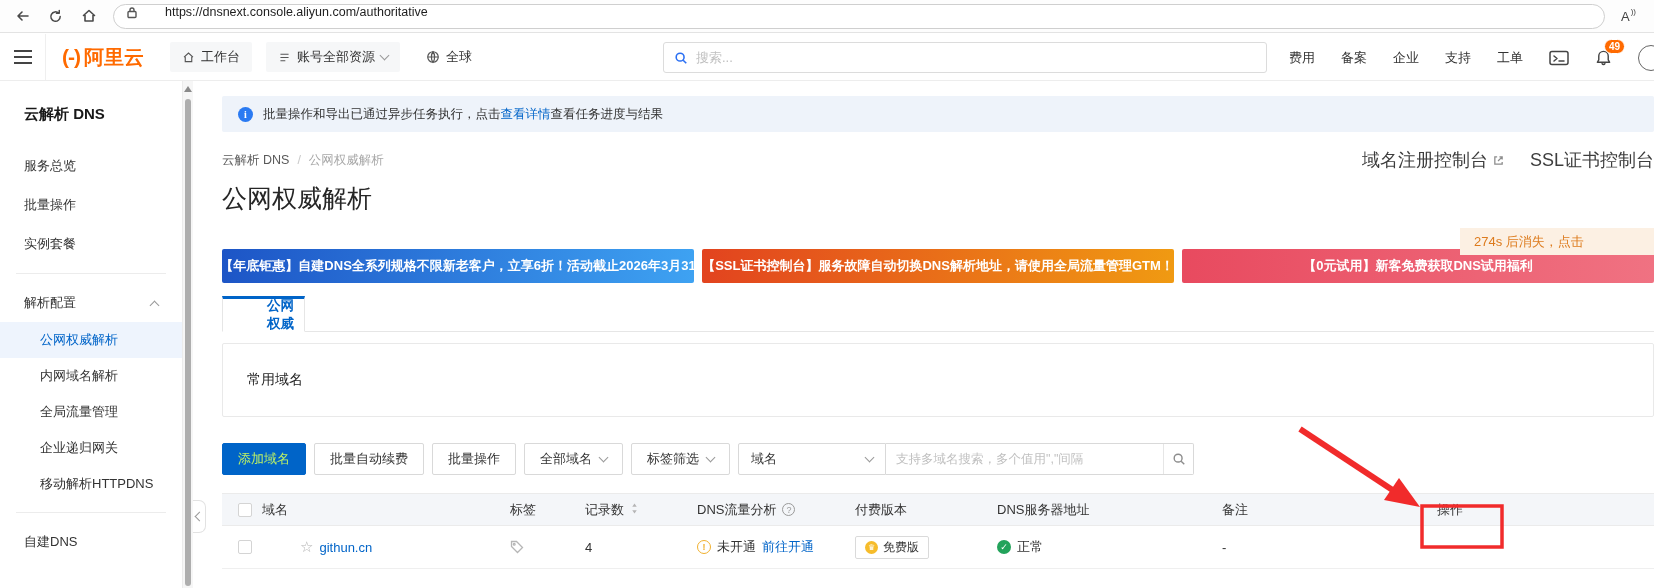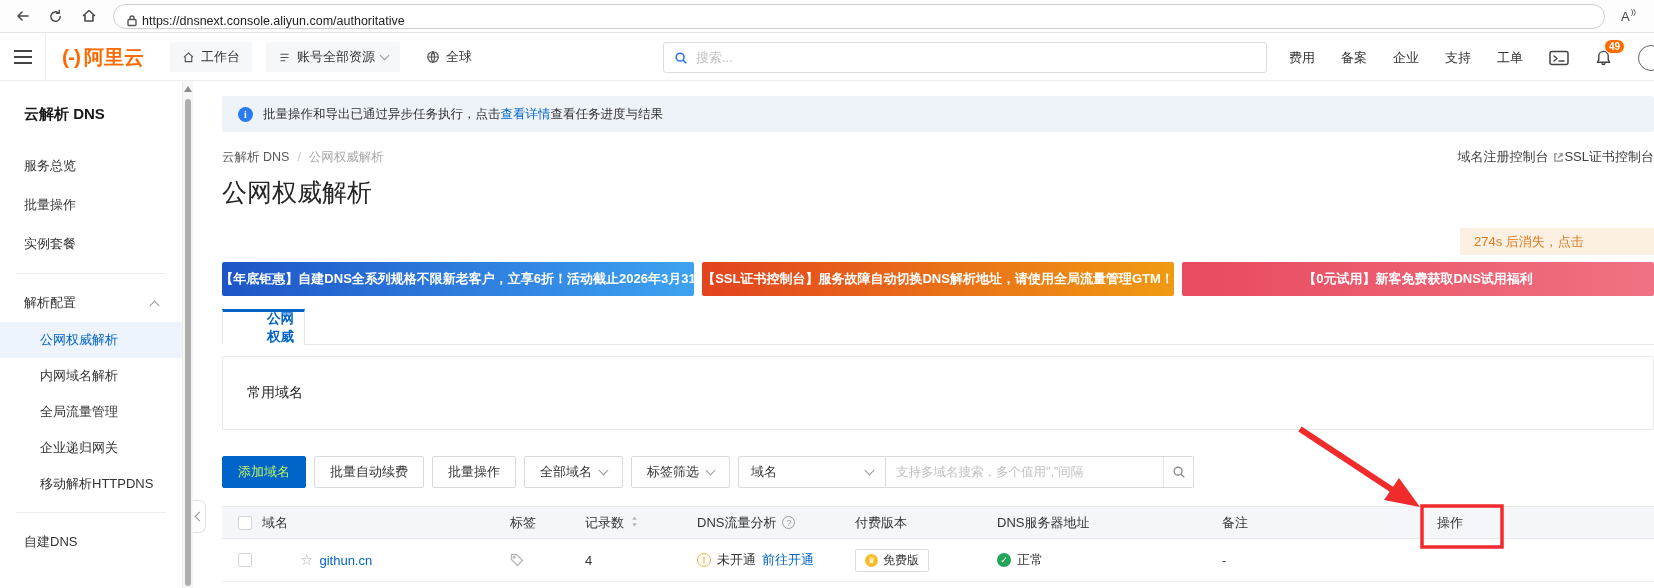--- a/index.html
+++ b/index.html
@@ -6,21 +6,21 @@
   html,body { width:1654px; height:588px; overflow:hidden; }
   body { font-family:"Liberation Sans","DejaVu Sans",sans-serif; background:#fff; color:#333; }
   .stage { position:relative; width:1654px; height:588px; overflow:hidden; background:#fff; }
 
   
   .browser-bar { position:absolute; top:0; left:0; right:0; height:33px; background:#fdfdfd;
     border-bottom:1px solid #e3e3e3; display:flex; align-items:center; gap:16px; padding:0 14px; }
   .bico { width:17px; height:17px; display:flex; align-items:center; justify-content:center; color:#4a4a4a; }
   .bico svg { stroke:#4a4a4a; fill:none; stroke-width:1.6; stroke-linecap:round; stroke-linejoin:round; }
   .url-pill { flex:1; height:25px; border:1px solid #cfcfcf; border-radius:13px; background:#fff;
-    display:flex; align-items:flex-start; gap:4px; padding:9px 12px; font-size:12.5px; color:#1d1d1d; }
+    display:flex; align-items:flex-end; gap:27px; padding:9px 12px; font-size:12.5px; color:#1d1d1d; }
   .url-pill svg { stroke:#555; fill:none; stroke-width:1.4; }
   .read-aloud { font-size:13px; color:#444; margin-right:4px; display:flex; align-items:flex-start; gap:1px; }
   .read-aloud small { font-size:8px; margin-top:-2px; color:#444; }
 
   
   .app-header { position:absolute; top:34px; left:0; right:0; height:47px; background:#fff;
     border-bottom:1px solid #ededed; display:flex; align-items:center; }
   .burger { width:46px; height:100%; display:flex; align-items:center; justify-content:center; border-right:1px solid #efefef; cursor:pointer; }
   .burger span { display:block; width:18px; height:2px; background:#444; box-shadow:0 6px 0 #444, 0 -6px 0 #444; }
   .logo { display:flex; align-items:baseline; gap:4px; margin:0 26px 0 16px; color:#ff6a00; font-weight:700; }
@@ -67,28 +67,28 @@
   .main { position:absolute; top:81px; left:204px; right:0; bottom:0; padding-left:18px; overflow:hidden; }
   .notice { margin-top:15px; height:36px; background:#eef3fa; border-radius:2px; display:flex; align-items:center;
     gap:10px; padding:0 16px; font-size:12.5px; color:#333; }
   .info-dot { width:15px; height:15px; border-radius:50%; background:#2a7af2; color:#fff; font-size:10px;
     font-weight:700; display:flex; align-items:center; justify-content:center; font-family:"Liberation Serif",serif; }
   .blue-link { color:#0064c8; cursor:pointer; text-decoration:none; }
   .crumb-row { margin-top:16px; display:flex; align-items:center; justify-content:space-between; white-space:nowrap; }
   .crumbs { font-size:12.5px; color:#595959; display:flex; gap:8px; align-items:center; }
   .crumb-sep { color:#c9c9c9; }
   .crumb-cur { color:#a8a8a8; }
-  .quick-links { display:flex; font-size:13px; color:#3d3d3d; overflow:hidden; }
+  .quick-links { display:flex; gap:26px; font-size:18px; color:#3d3d3d; overflow:hidden; }
   .quick-link { display:flex; align-items:center; gap:5px; cursor:pointer; }
   .quick-link svg { stroke:#8c8c8c; fill:none; stroke-width:1.4; }
   .page-title { margin-top:10px; font-size:25px; color:#262626; font-weight:500; }
   .countdown { position:absolute; right:0; top:147px; height:27px; width:194px; background:#fcf0e3;
     color:#dd7b1d; font-size:13px; display:flex; align-items:center; padding-left:14px; white-space:nowrap;
     overflow:hidden; cursor:pointer; }
-  .banners { margin-top:53px; display:flex; gap:8px; }
+  .banners { margin-top:34px; display:flex; gap:8px; }
   .banner { flex:1 1 0; height:34px; border-radius:2px; color:#fff; font-weight:700; font-size:13px;
     display:flex; align-items:center; justify-content:center; white-space:nowrap; overflow:hidden; cursor:pointer; }
   .banner.b1 { background:linear-gradient(90deg,#1d55c6,#3ea2f2); }
   .banner.b2 { background:linear-gradient(90deg,#e2431f,#f09a12); }
   .banner.b3 { background:linear-gradient(90deg,#e84a5f,#f07282); }
   .tab-row { margin-top:13px; display:flex; border-bottom:1px solid #e6e6e6; height:36px; }
   .tab { width:83px; border:1px solid #e6e6e6; border-top:3px solid #0064c8; border-bottom:1px solid #fff;
     margin-bottom:-1px; background:#fff; color:#0064c8; font-weight:700; font-size:13.5px;
     display:flex; align-items:center; justify-content:center; cursor:pointer;padding-left:44px; }
   .panel { margin-top:11px; height:74px; border:1px solid #e9e9e9; border-radius:2px; display:flex;

